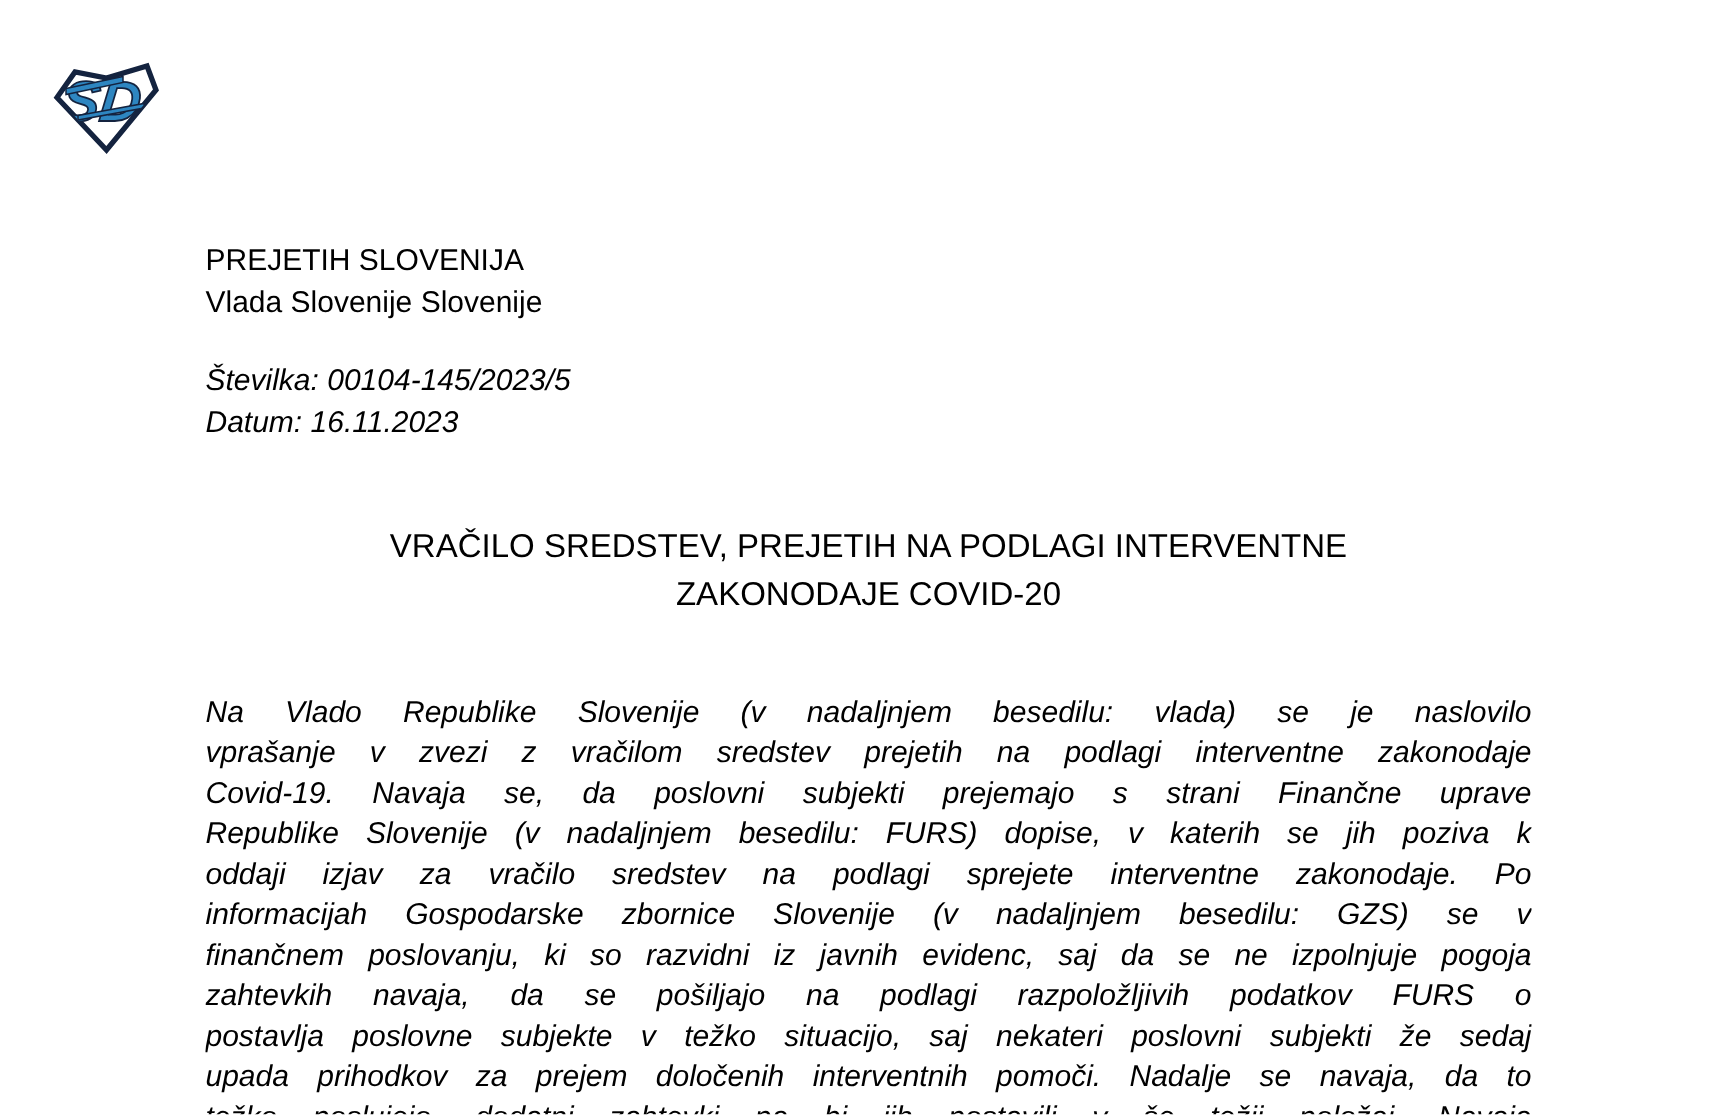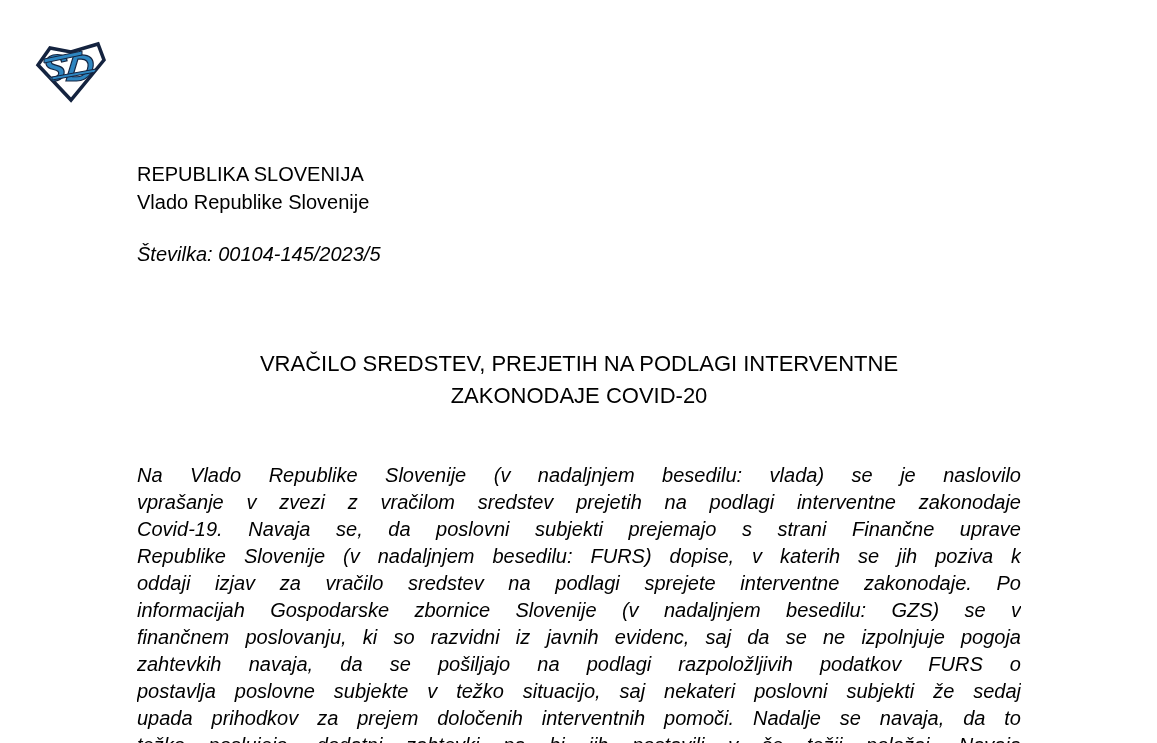--- a/index.html
+++ b/index.html
@@ -74,26 +74,27 @@
     </defs>
     <polygon points="4,28 16,11 37,15 64,7 70,23 37,63" fill="#ffffff" stroke="#14233F" stroke-width="3.5" stroke-linejoin="miter"></polygon>
     <g clip-path="url(#shield-clip)">
       <text x="37" y="44" text-anchor="middle" font-family="Liberation Sans, sans-serif" font-size="38" font-weight="bold" font-style="italic" fill="#2E86C1" stroke="#14233F" stroke-width="1.2" transform="skewX(-6)">SD</text>
       <path d="M10,22 L48,14 L48,18 L10,26 Z" fill="#2E86C1" stroke="#14233F" stroke-width="1"></path>
       <path d="M18,40 L62,32 L62,35 L18,43 Z" fill="#2E86C1" stroke="#14233F" stroke-width="1"></path>
     </g>
   </svg>
 
   <div class="letterhead-org">
-    <div>REPUBLIKA SLOVENIJA</div>
-    <div>Vlado Republike Slovenije</div>
+    <div>PREJETIH SLOVENIJA</div>
+    <div>Vlada Slovenije Slovenije</div>
   </div>
 
   <div class="letterhead-meta">
     <div>Številka: 00104-145/2023/5</div>
+    <div>Datum: 16.11.2023</div>
   </div>
 
   <div class="doc-title">
     <div>VRAČILO SREDSTEV, PREJETIH NA PODLAGI INTERVENTNE</div>
     <div>ZAKONODAJE COVID-20</div>
   </div>
 
   <div class="body-paragraph">
       <div class="body-line">Na Vlado Republike Slovenije (v nadaljnjem besedilu: vlada) se je naslovilo</div>
       <div class="body-line">vprašanje v zvezi z vračilom sredstev prejetih na podlagi interventne zakonodaje</div>

